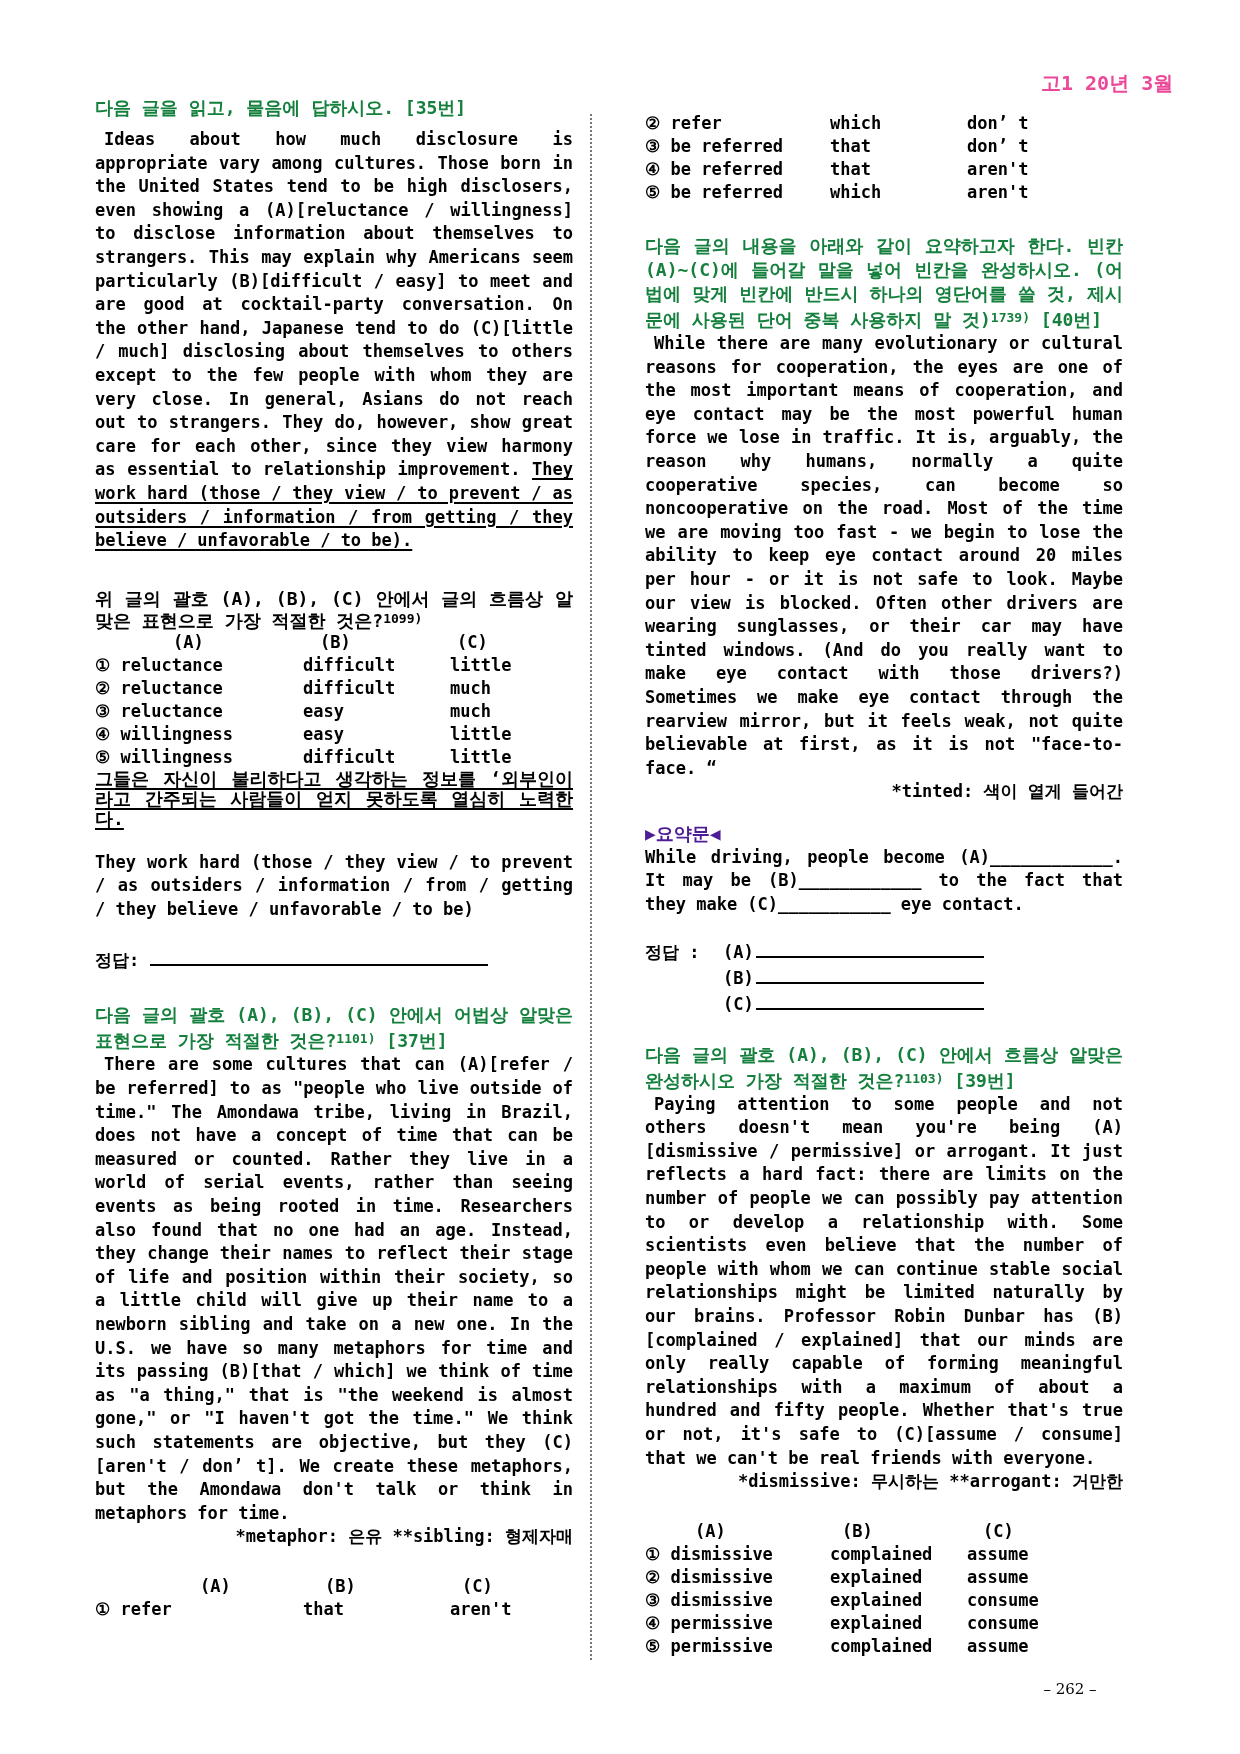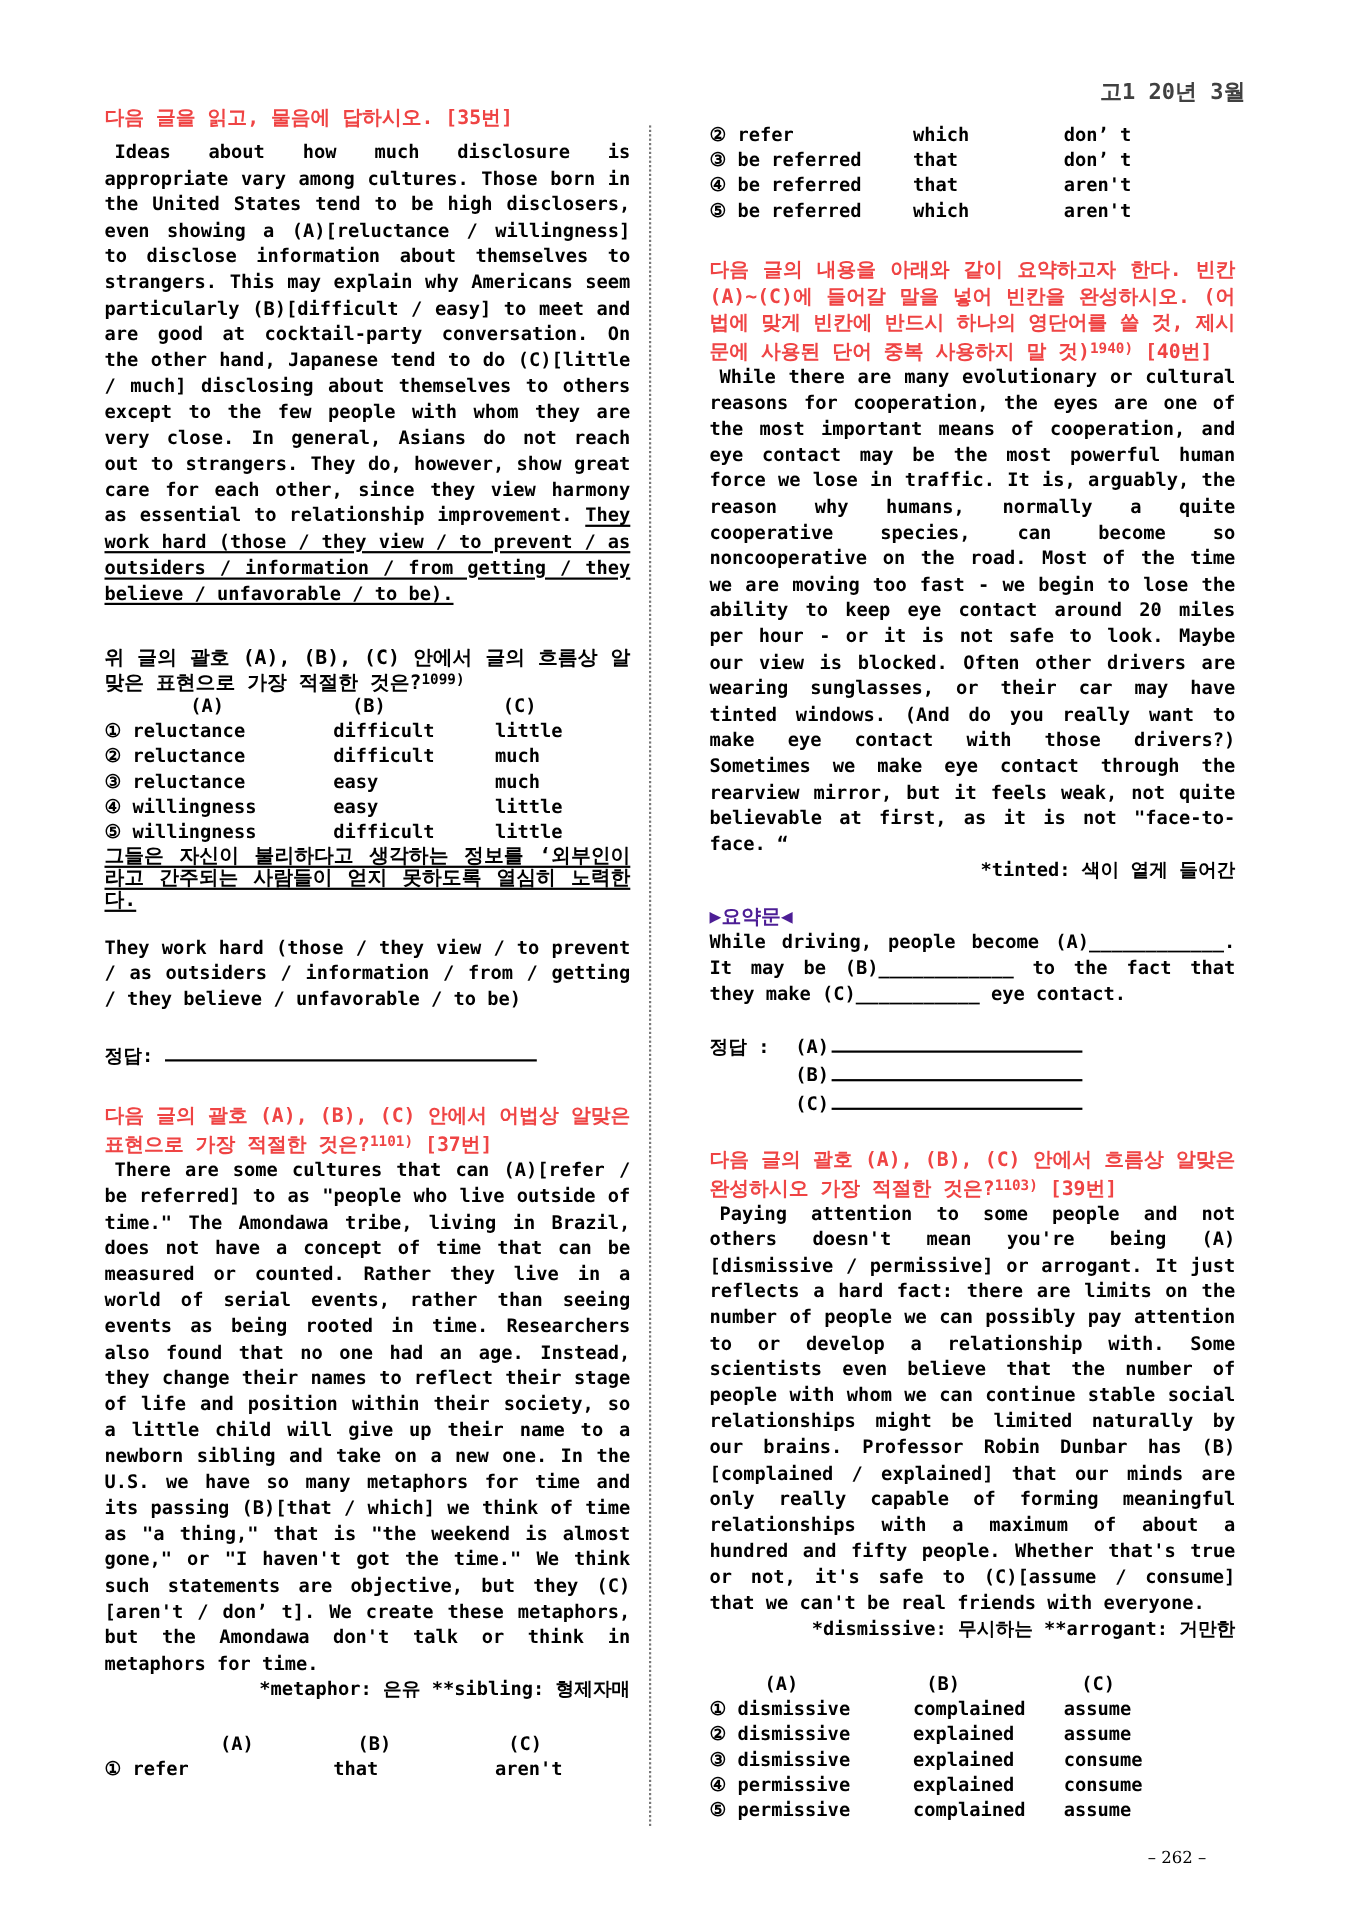--- a/index.html
+++ b/index.html
@@ -1,24 +1,24 @@
 <!DOCTYPE html>
 <html><head>
 <meta charset="utf-8">
 <style>
   html,body{margin:0;padding:0;background:#ffffff;}
   .page{position:relative;width:1240px;height:1754px;background:#fff;overflow:hidden;
         font-family:"DejaVu Sans Mono",monospace;color:#000;}
-  .hdr-green{position:absolute;left:1000px;top:70px;font-size:20px;font-weight:bold;color:#404040;white-space:nowrap;}
+  .hdr-green{position:absolute;left:1041px;top:70px;font-size:20px;font-weight:bold;color:#ec4899;white-space:nowrap;}
   .divider{position:absolute;left:590px;top:114px;height:1546px;width:0;border-left:2px dotted #777;}
   .col{position:absolute;width:478px;font-size:17px;line-height:23.6px;font-weight:bold;}
   .col-left{left:95px;top:96px;}
   .col-right{left:645px;top:112px;}
 
-  .h-blue{color:#ef4444;text-align:justify;font-size:18px;line-height:24px;}
+  .h-blue{color:#15803d;text-align:justify;font-size:18px;line-height:24px;}
   .h-red{color:#4c1d95;font-size:18px;line-height:24px;}
   .prompt{text-align:justify;font-size:18px;line-height:20px;}
   .passage{text-align:justify;text-indent:9px;}
   .noindent{text-indent:0;}
   .footnote{text-align:right;}
   .u{text-decoration:underline;text-underline-offset:3px;text-decoration-thickness:2px;}
   .sup{font-size:13px;vertical-align:4px;}
 
   .opt-head,.opt-row{display:grid;grid-template-columns:208px 147px 1fr;line-height:23px;}
   .opt-head .pa{padding-left:78px;}
@@ -139,21 +139,21 @@
         <span>that</span>
         <span>aren't</span>
       </div>
       <div class="opt-row">
         <span><span>⑤</span> <span>be referred</span></span>
         <span>which</span>
         <span>aren't</span>
       </div>
     </div>
 
-    <div class="h-blue mt30"><span>다음 글의 내용을 아래와 같이 요약하고자 한다. 빈칸 (A)~(C)에 들어갈 말을 넣어 빈칸을 완성하시오. (어법에 맞게 빈칸에 반드시 하나의 영단어를 쓸 것, 제시문에 사용된 단어 중복 사용하지 말 것)</span><span class="sup">1940)</span><span> [40번]</span></div>
+    <div class="h-blue mt30"><span>다음 글의 내용을 아래와 같이 요약하고자 한다. 빈칸 (A)~(C)에 들어갈 말을 넣어 빈칸을 완성하시오. (어법에 맞게 빈칸에 반드시 하나의 영단어를 쓸 것, 제시문에 사용된 단어 중복 사용하지 말 것)</span><span class="sup">1739)</span><span> [40번]</span></div>
 
     <div class="passage">While there are many evolutionary or cultural reasons for cooperation, the eyes are one of the most important means of cooperation, and eye contact may be the most powerful human force we lose in traffic. It is, arguably, the reason why humans, normally a quite cooperative species, can become so noncooperative on the road. Most of the time we are moving too fast - we begin to lose the ability to keep eye contact around 20 miles per hour - or it is not safe to look. Maybe our view is blocked. Often other drivers are wearing sunglasses, or their car may have tinted windows. (And do you really want to make eye contact with those drivers?) Sometimes we make eye contact through the rearview mirror, but it feels weak, not quite believable at first, as it is not "face-to-face. “</div>
     <div class="footnote">*tinted: 색이 옅게 들어간</div>
 
     <div class="h-red mt18">▶요약문◀</div>
     <div class="passage noindent">While driving, people become (A)____________. It may be (B)____________ to the fact that they make (C)___________ eye contact.</div>
 
     <div class="mt22">
       <div class="ans-row">
         <span class="ans-label">정답 :</span><span class="ans-key">(A)</span><span class="blank blank-r"></span>

